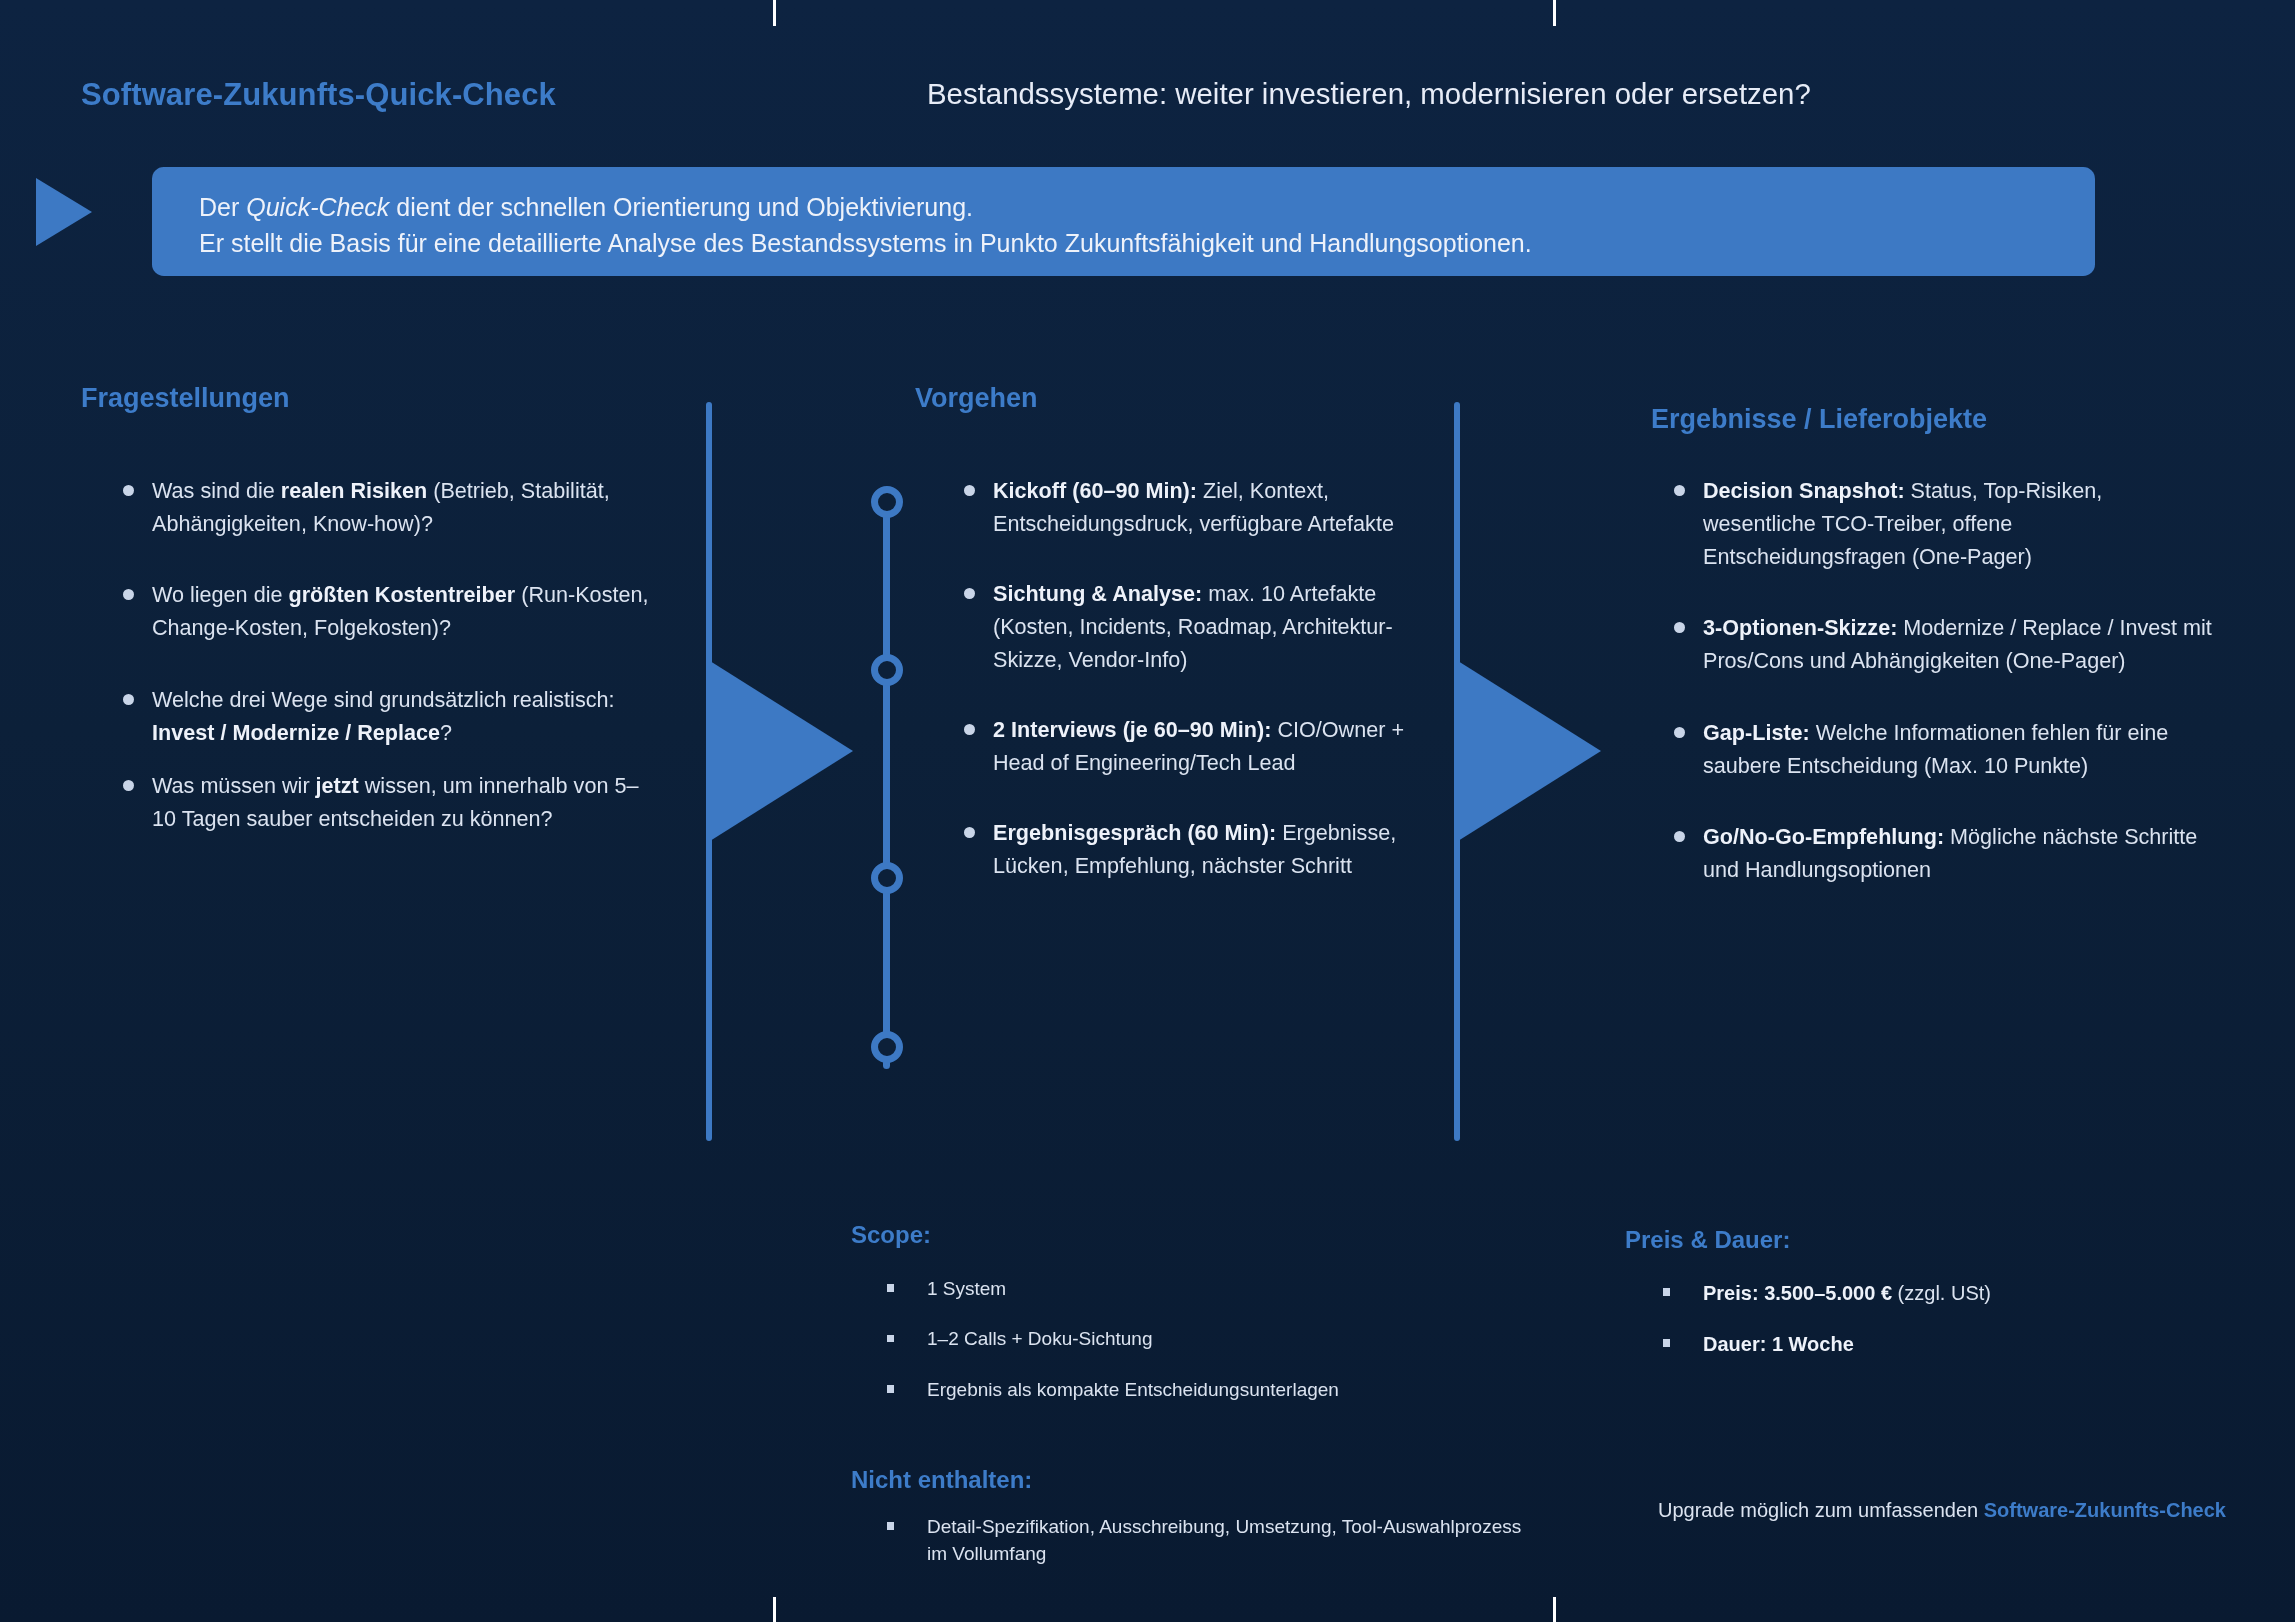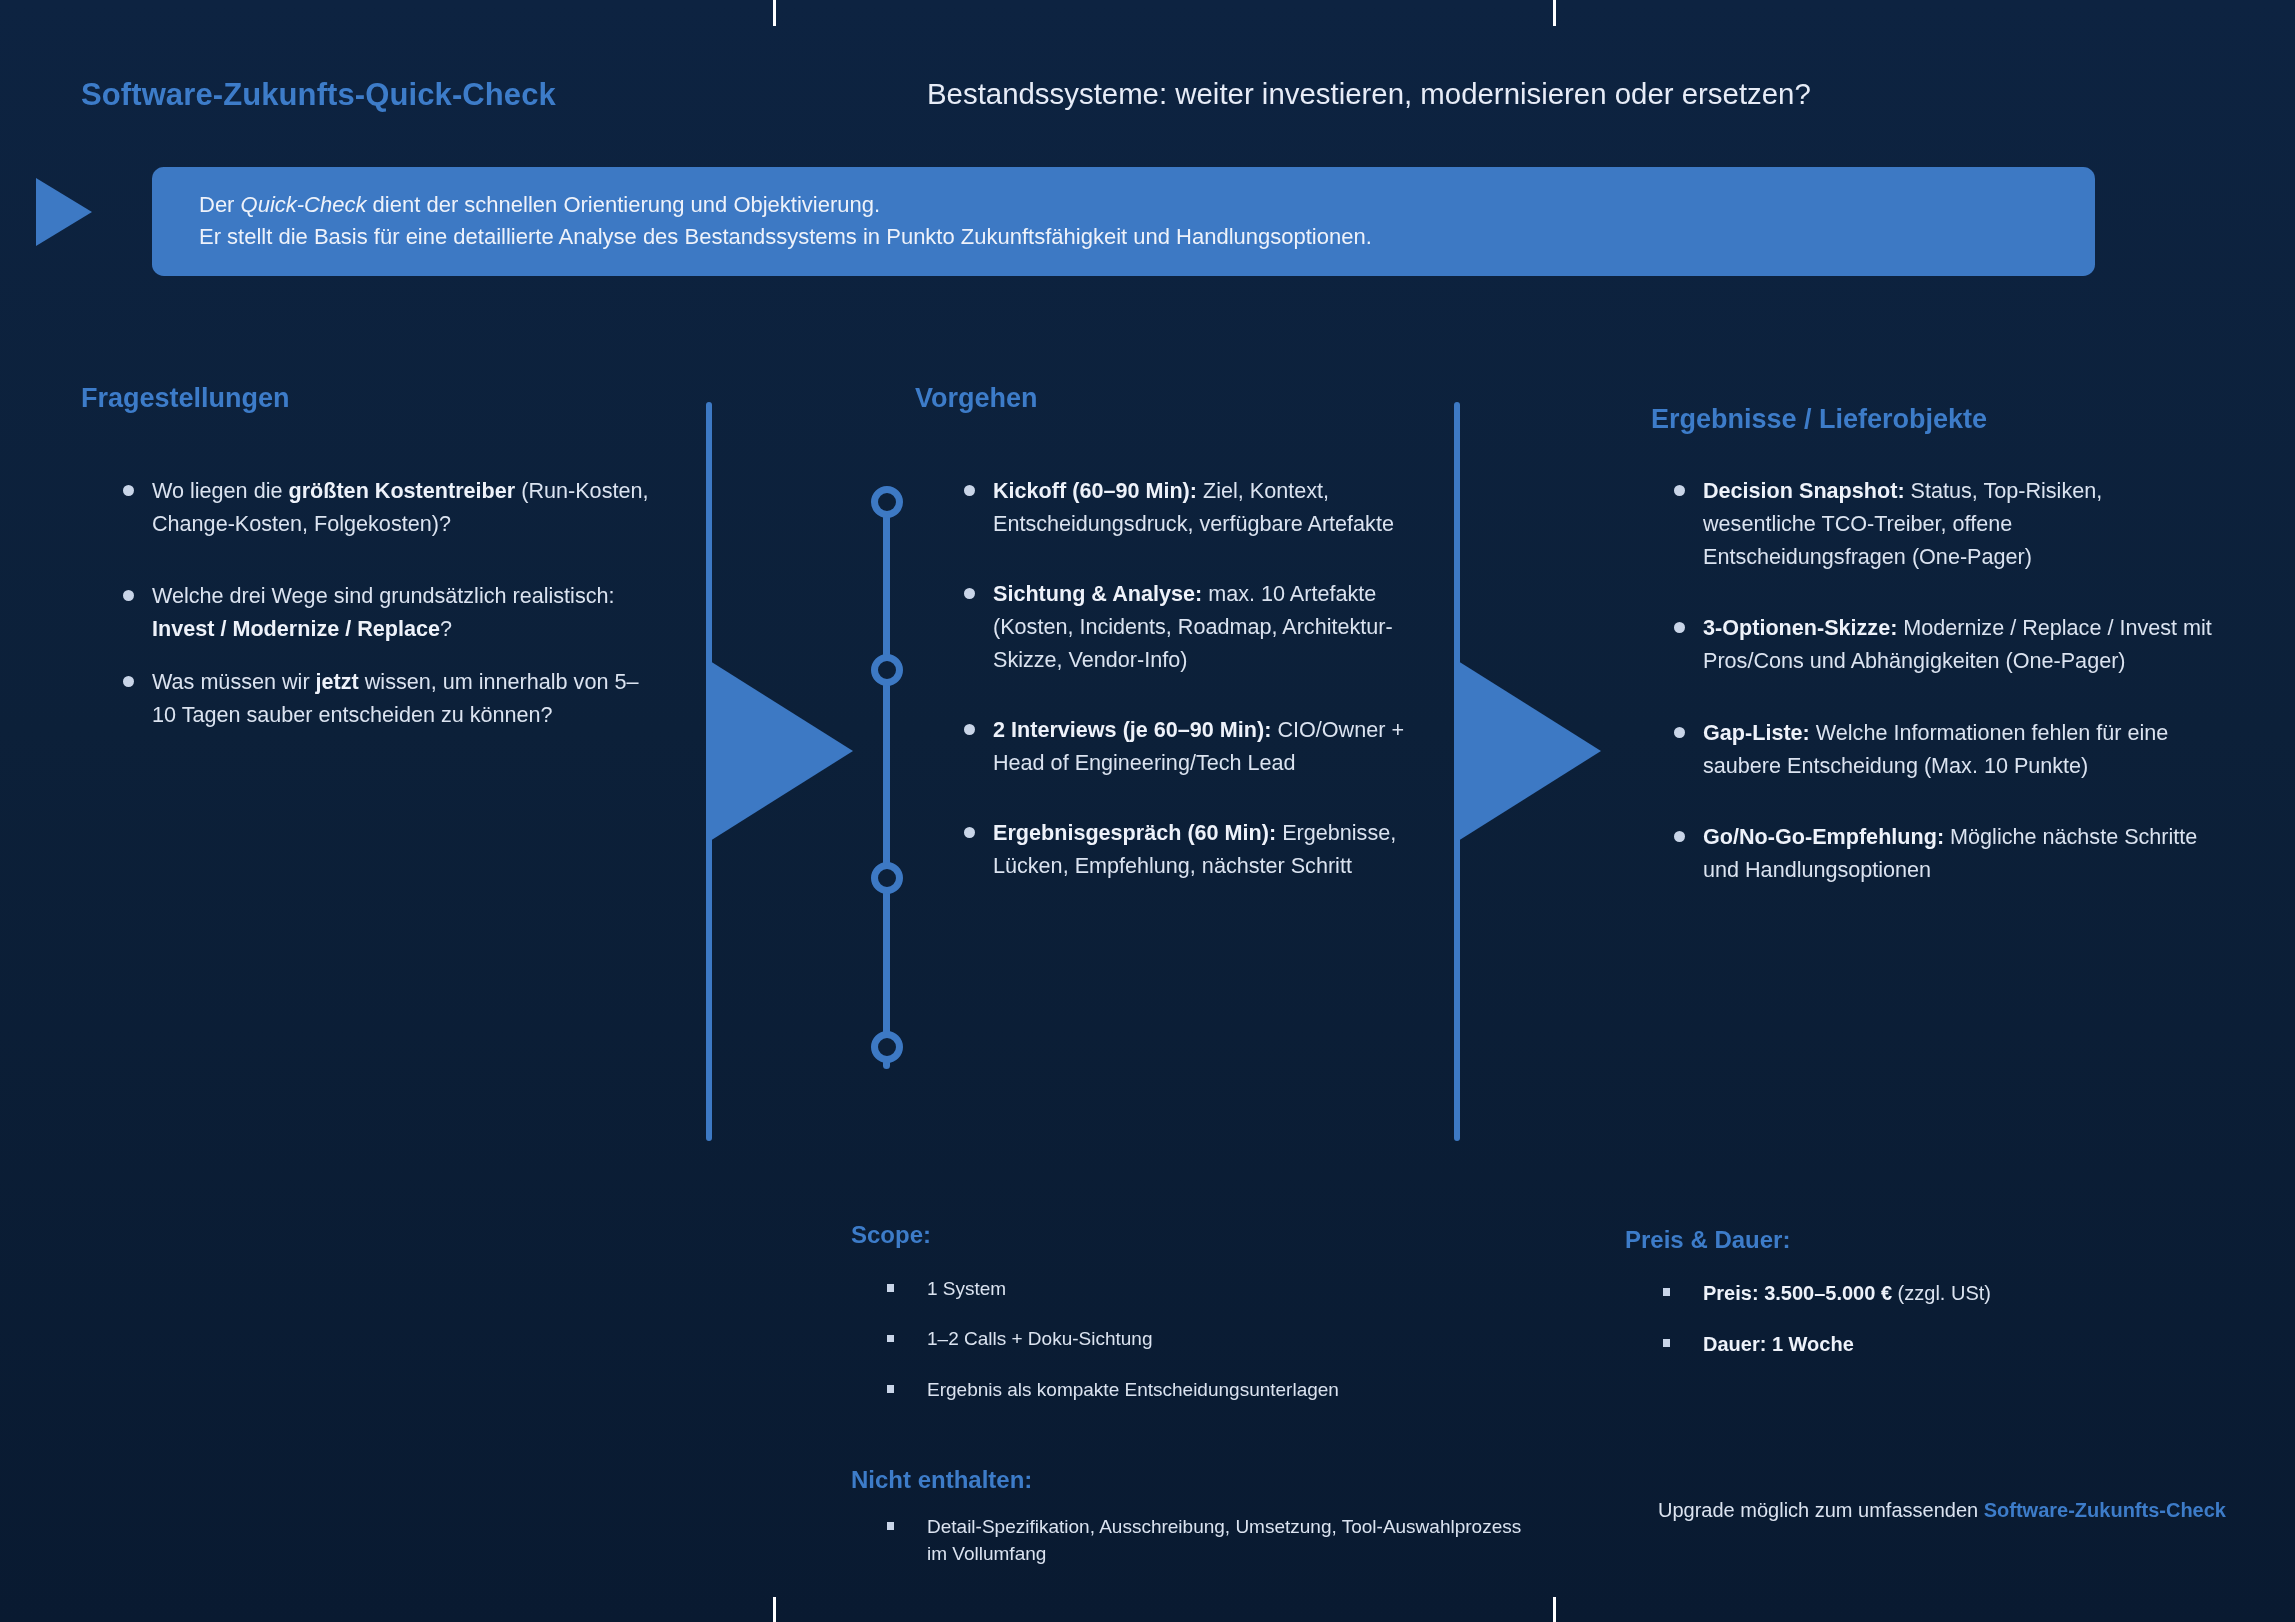--- a/index.html
+++ b/index.html
@@ -39,21 +39,21 @@
     border-top:34px solid transparent;
     border-bottom:34px solid transparent;
     border-left:56px solid #3d79c4;
   }
   .banner{
     position:absolute;left:152px;top:167px;width:1943px;height:109px;
     background:#3d79c4;border-radius:11.8px;
     box-sizing:border-box;padding:23.6px 0 0 47px;
   }
   .banner p{
-    margin:0 0 3.9px 0;font-size:22px;color:#eef2fa;line-height:1.30;
+    margin:0 0 3.9px 0;font-size:25px;color:#eef2fa;line-height:1.30;
   }
   .banner em{font-style:italic;}
 
   
   .col-head{position:absolute;font-size:27px;font-weight:bold;color:#3d7cc9;white-space:nowrap;}
   .col-head.c1{left:81px;top:383px;}
   .col-head.c2{left:915px;top:383px;}
   .col-head.c3{left:1625px;top:404px;margin-left:26px;}
 
   
@@ -152,20 +152,24 @@
   <div class="chev ch1"></div>
   <div class="chev ch2"></div>
 
   <div class="tl-line"></div>
   <div class="tl-dot n0"></div>
   <div class="tl-dot n1"></div>
   <div class="tl-dot n2"></div>
   <div class="tl-dot n3"></div>
 
   <div class="bullets b1">
+    <div class="bullet" style="margin-bottom:38px;">
+      <span class="dot"></span>
+      <span class="txt"><span>Was sind die </span><b>realen Risiken</b><span> (Betrieb, Stabilität, Abhängigkeiten, Know-how)?</span></span>
+    </div>
     <div class="bullet" style="">
       <span class="dot"></span>
       <span class="txt"><span>Wo liegen die </span><b>größten Kostentreiber</b><span> (Run-Kosten, Change-Kosten, Folgekosten)?</span></span>
     </div>
     <div class="bullet" style="margin-bottom:20px;">
       <span class="dot"></span>
       <span class="txt"><span>Welche drei Wege sind grundsätzlich realistisch: </span><b>Invest / Modernize / Replace</b><span>?</span></span>
     </div>
     <div class="bullet">
       <span class="dot"></span>

